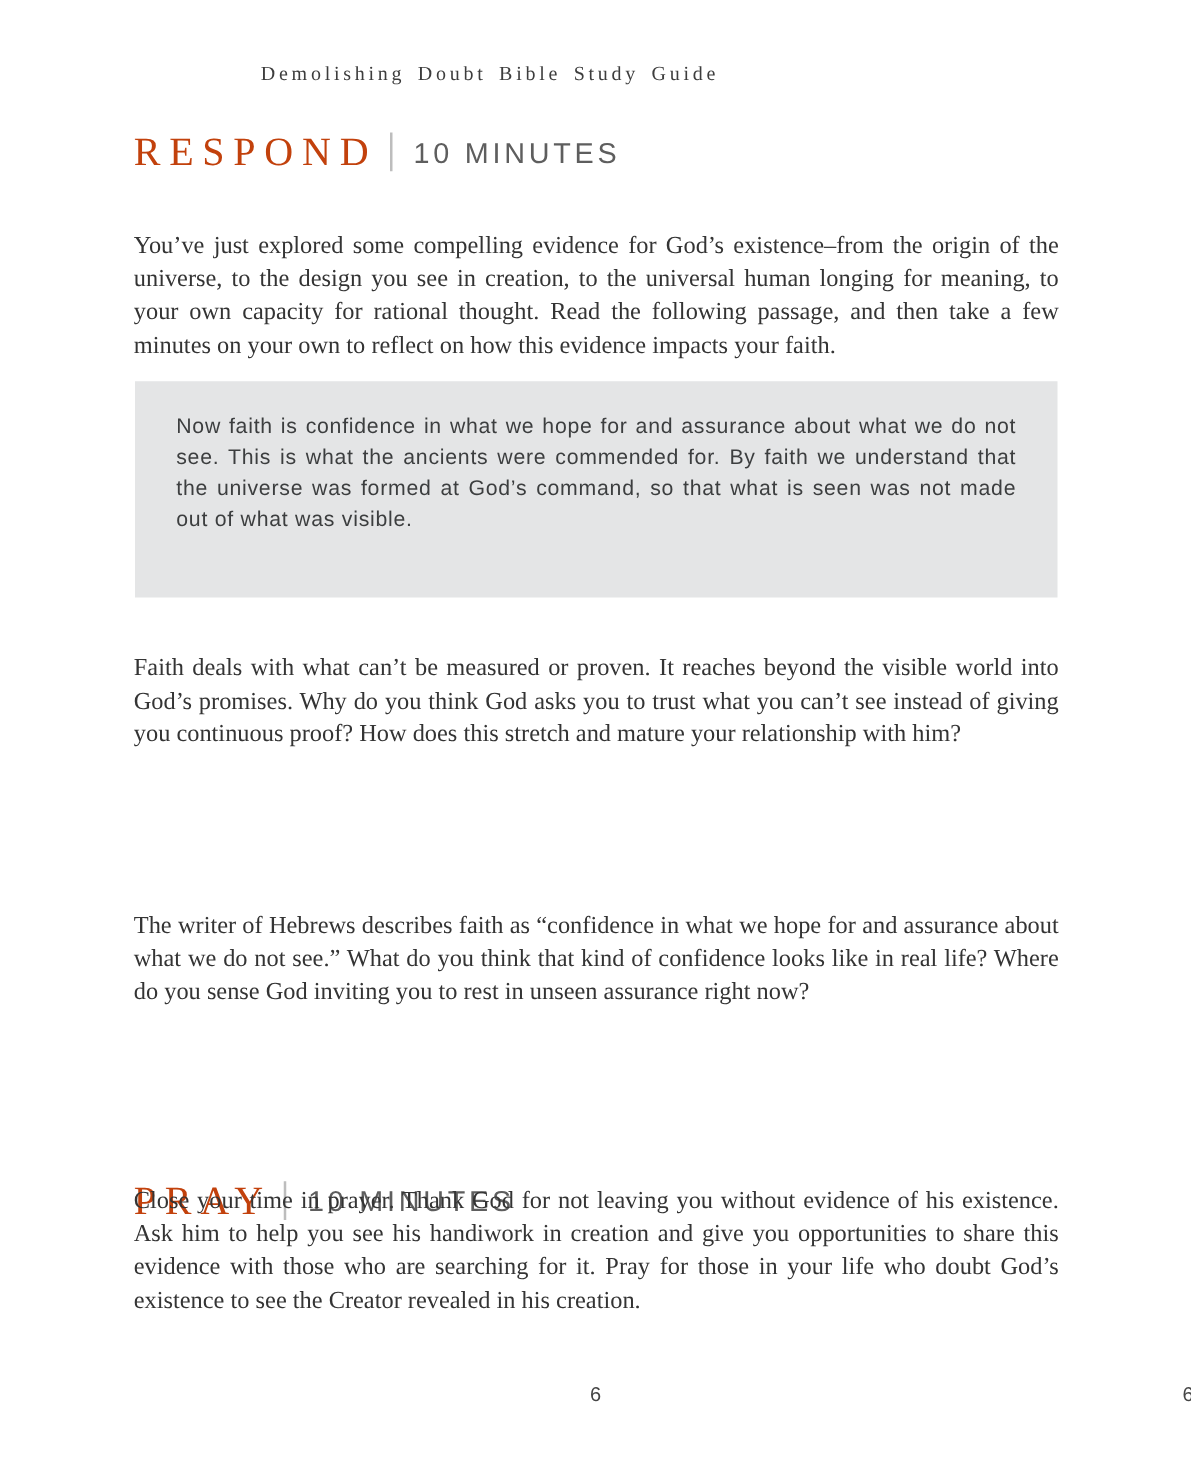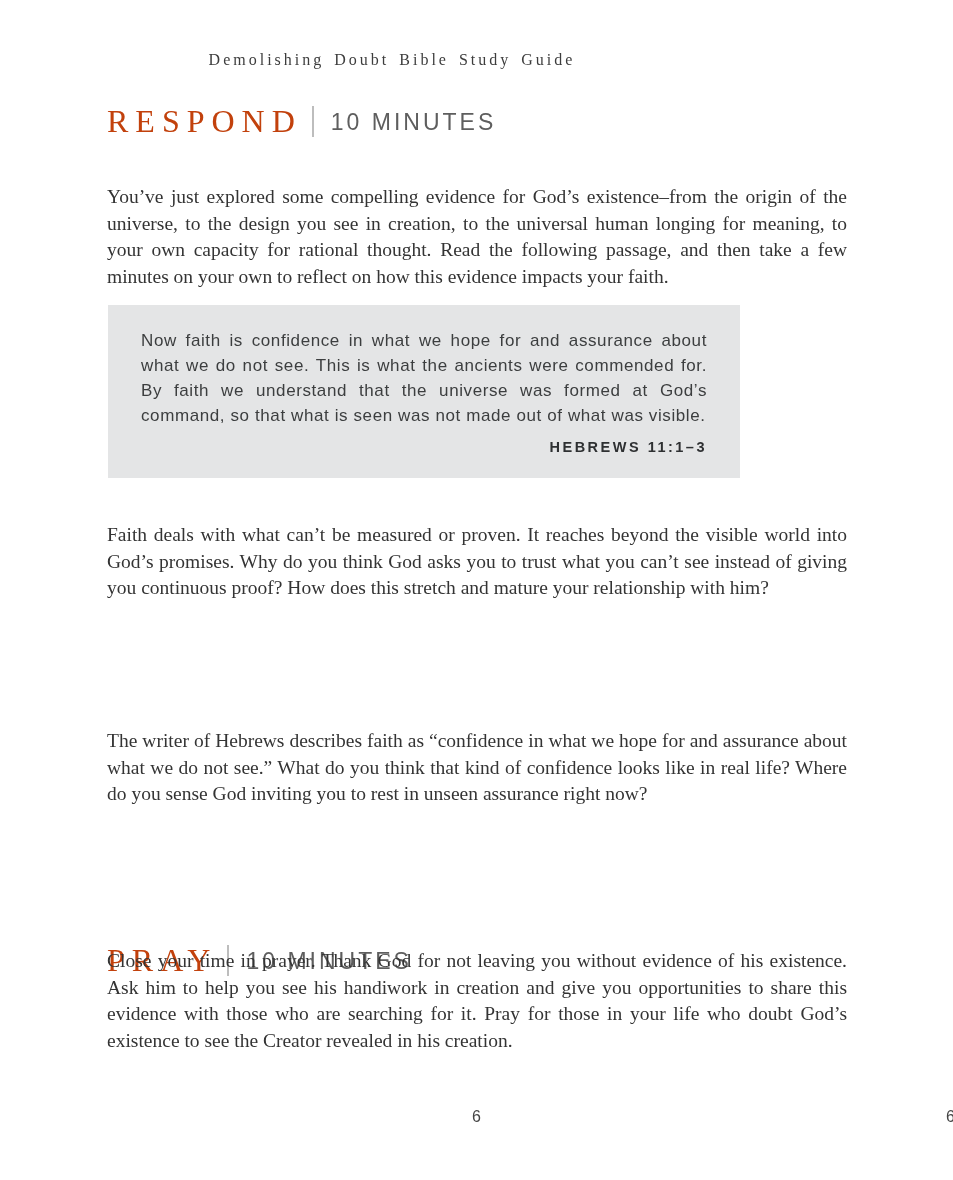--- a/index.html
+++ b/index.html
@@ -65,21 +65,21 @@
     text-align: justify;
   }
   .para-intro { top: 184px; }
   .para-faith { top: 522px; }
   .para-confidence { top: 728px; }
   .para-prayer { top: 948px; }
   .quote-box {
     position: absolute;
     left: 108px;
     top: 305px;
-    width: 632px;
+    width: 738px;
     height: 173px;
     background: #e4e5e6;
     padding: 23px 33px 0 33px;
   }
   .quote-text {
     font-family: "Liberation Sans", sans-serif;
     font-size: 17px;
     line-height: 25px;
     letter-spacing: 0.6px;
     color: #3c3e3f;
@@ -123,21 +123,20 @@
   <div class="section-heading respond">
     <span class="section-title">RESPOND</span>
     <span class="section-sep"></span>
     <span class="section-duration">10 MINUTES</span>
   </div>
 
   <p class="body-para para-intro">You’ve just explored some compelling evidence for God’s existence–from the origin of the universe, to the design you see in creation, to the universal human longing for meaning, to your own capacity for rational thought. Read the following passage, and then take a few minutes on your own to reflect on how this evidence impacts your faith.</p>
 
   <div class="quote-box">
     <div class="quote-text">Now faith is confidence in what we hope for and assurance about what we do not see. This is what the ancients were commended for. By faith we understand that the universe was formed at God’s command, so that what is seen was not made out of what was visible.</div>
-    <div class="quote-ref">HEBREWS 11:1–3</div>
   </div>
 
   <p class="body-para para-faith">Faith deals with what can’t be measured or proven. It reaches beyond the visible world into God’s promises. Why do you think God asks you to trust what you can’t see instead of giving you continuous proof? How does this stretch and mature your relationship with him?</p>
 
   <p class="body-para para-confidence">The writer of Hebrews describes faith as “confidence in what we hope for and assurance about what we do not see.” What do you think that kind of confidence looks like in real life? Where do you sense God inviting you to rest in unseen assurance right now?</p>
 
   <div class="section-heading pray">
     <span class="section-title">PRAY</span>
     <span class="section-sep"></span>
     <span class="section-duration">10 MINUTES</span>

